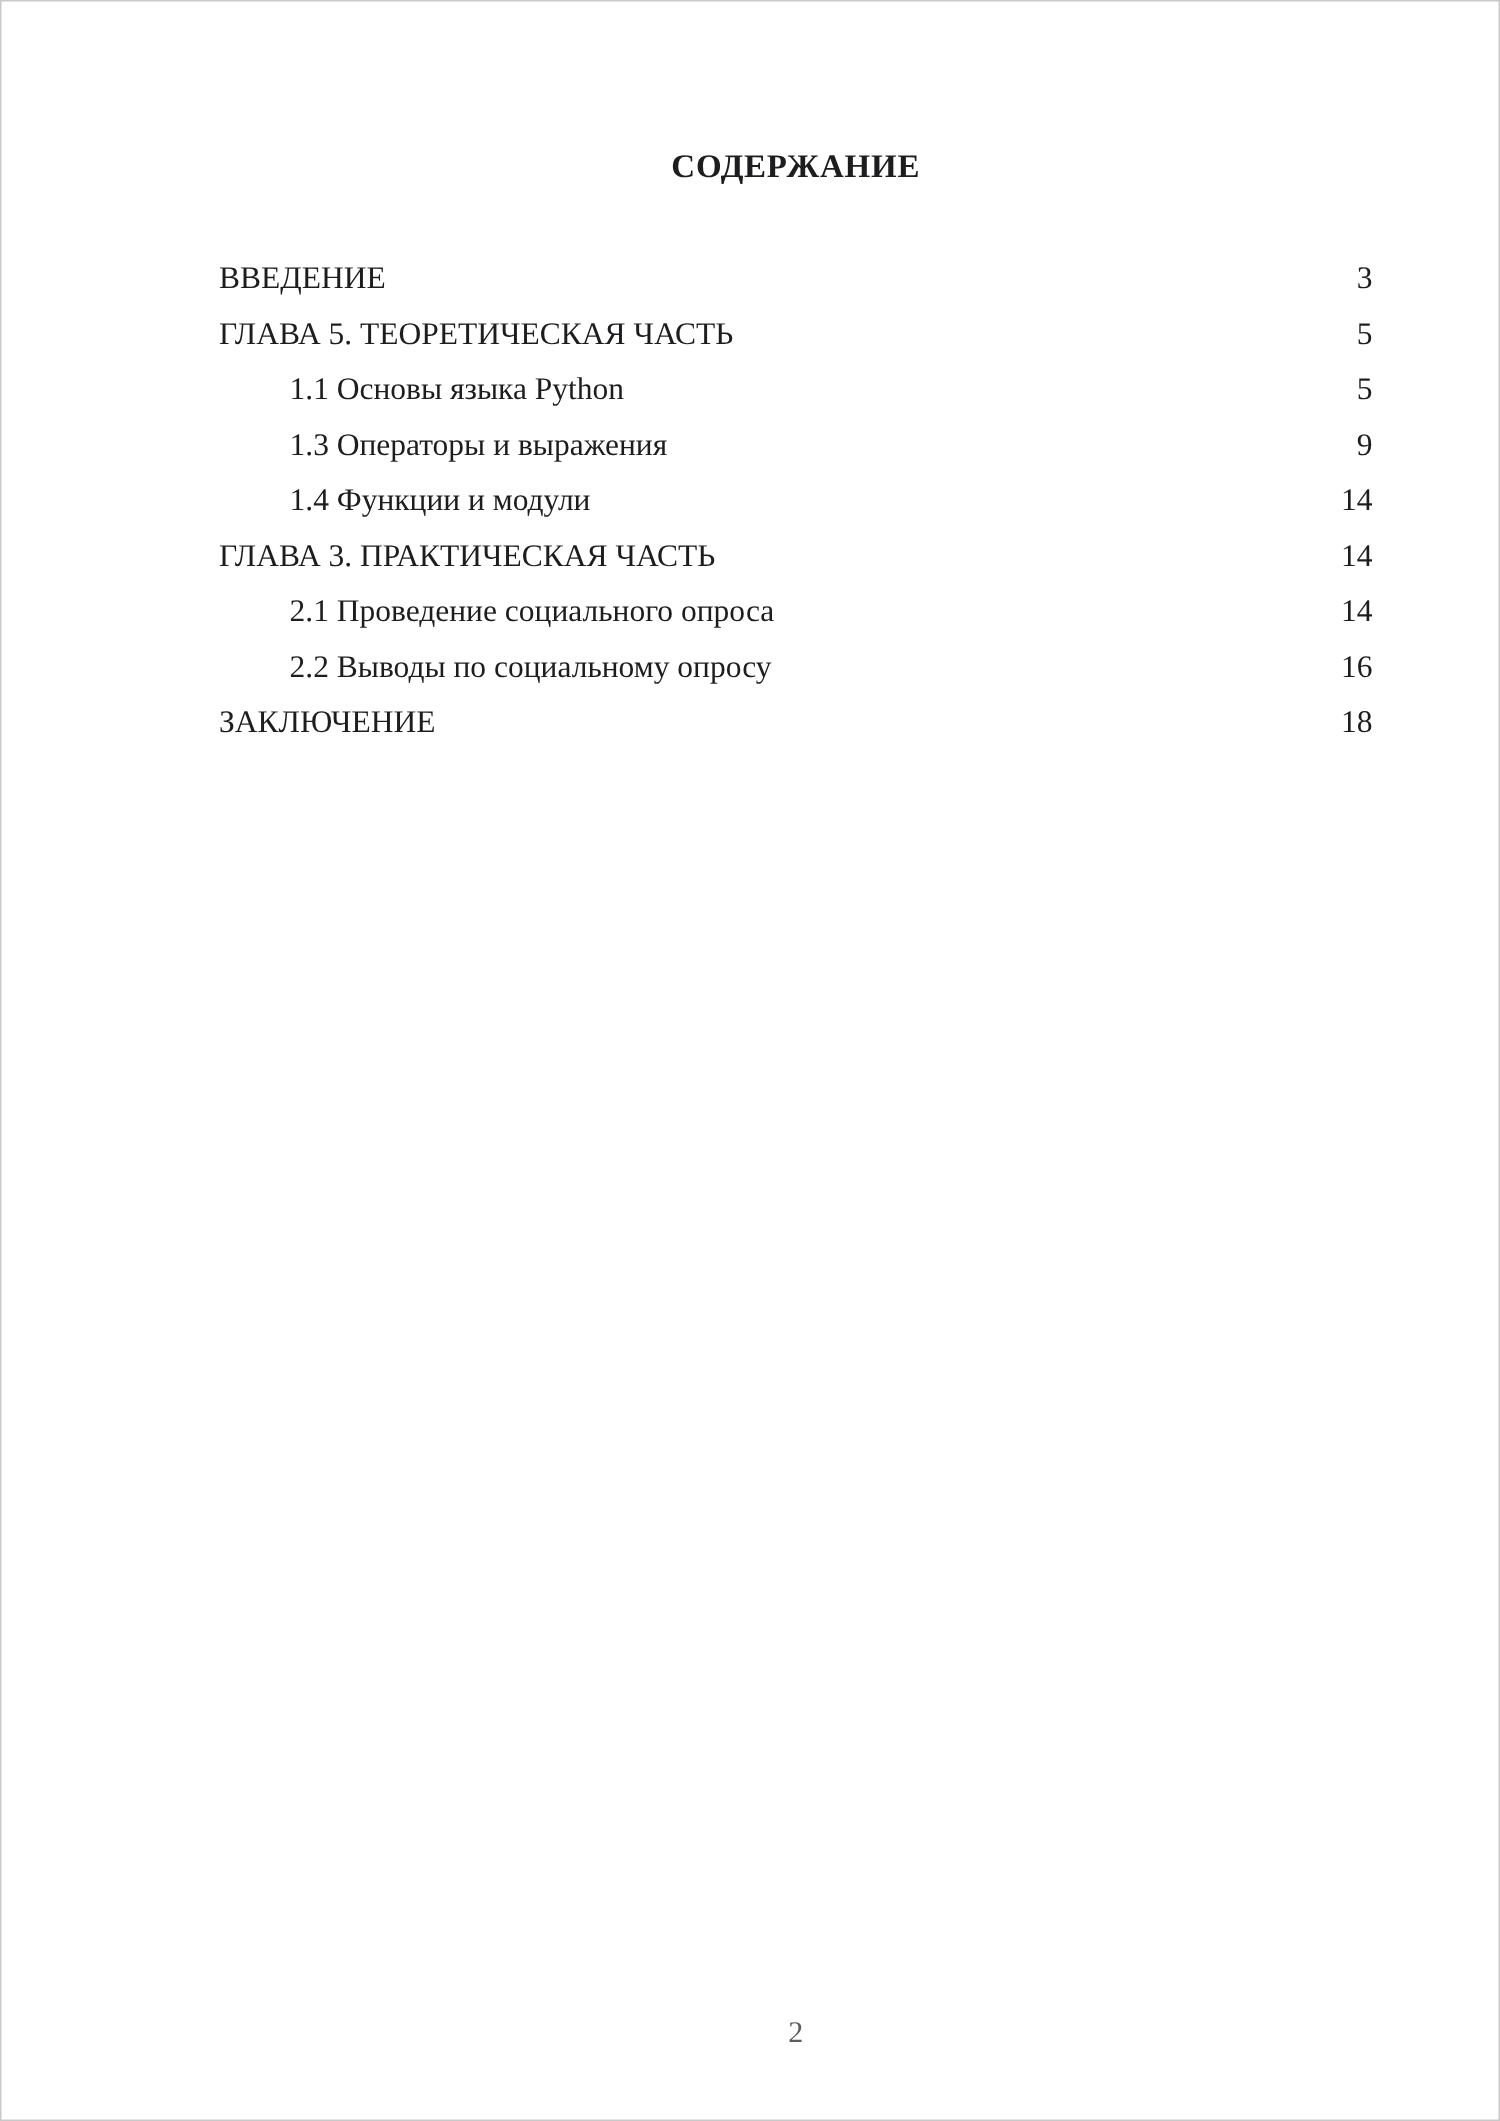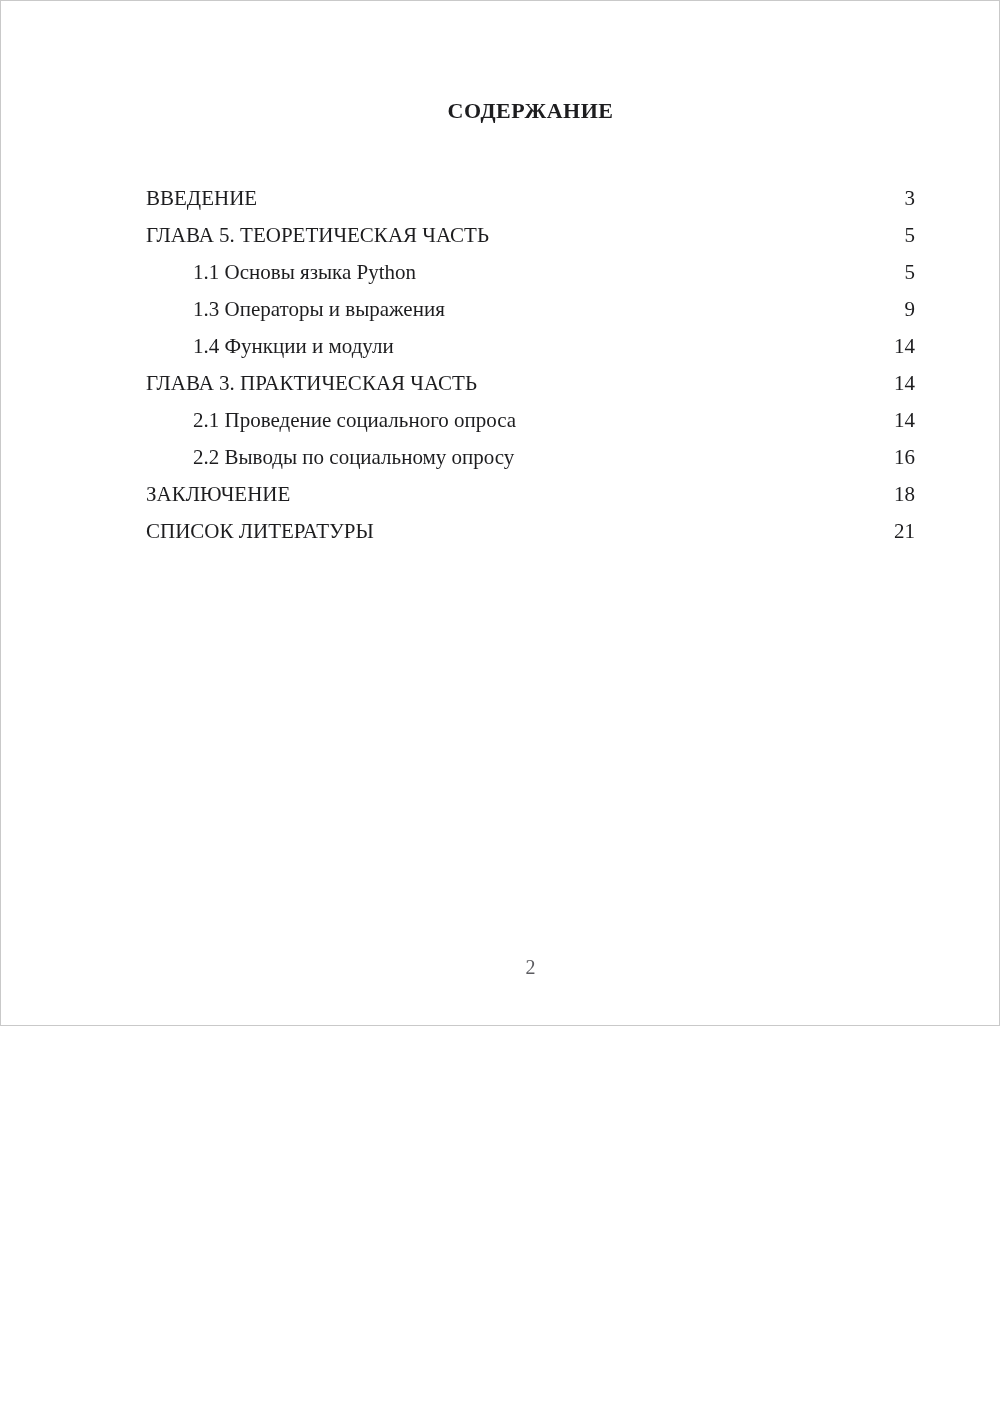--- a/index.html
+++ b/index.html
@@ -3,42 +3,42 @@
   <meta charset="utf-8">
   <style>
     html, body {
       margin: 0;
       padding: 0;
       background: #ffffff;
     }
     .page {
       position: relative;
       width: 1000px;
-      height: 1026px;
+      height: 1414px;
       box-sizing: border-box;
       background: #ffffff;
       border: 1px solid #c9c9c9;
       font-family: "Liberation Serif", "DejaVu Serif", serif;
       color: #1d1d1f;
       overflow: hidden;
     }
     .content-col {
       padding-left: 145px;
       padding-right: 84px;
     }
     .doc-title {
       margin-top: 97px;
       text-align: center;
       font-size: 22px;
       font-weight: bold;
       letter-spacing: 0.5px;
       line-height: 26px;
     }
     .toc {
-      margin-top: 56px;
+      margin-top: 43px;
     }
     .toc-row {
       display: flex;
       justify-content: space-between;
       align-items: baseline;
       font-size: 21px;
       line-height: 37px;
       height: 37px;
       white-space: nowrap;
     }
@@ -112,22 +112,18 @@
     <div class="toc-row indent">
       <span class="toc-label">2.2 Выводы по социальному опросу</span>
       <span class="toc-page">16</span>
     </div>
 
     <div class="toc-row">
       <span class="toc-label">ЗАКЛЮЧЕНИЕ</span>
       <span class="toc-page">18</span>
     </div>
 
-    <div class="toc-row">
-      <span class="toc-label">СПИСОК ЛИТЕРАТУРЫ</span>
-      <span class="toc-page">21</span>
-    </div>
 
   </div>
 
   <div class="footer-page">2</div>
 
 </div>
 
 </body></html>

